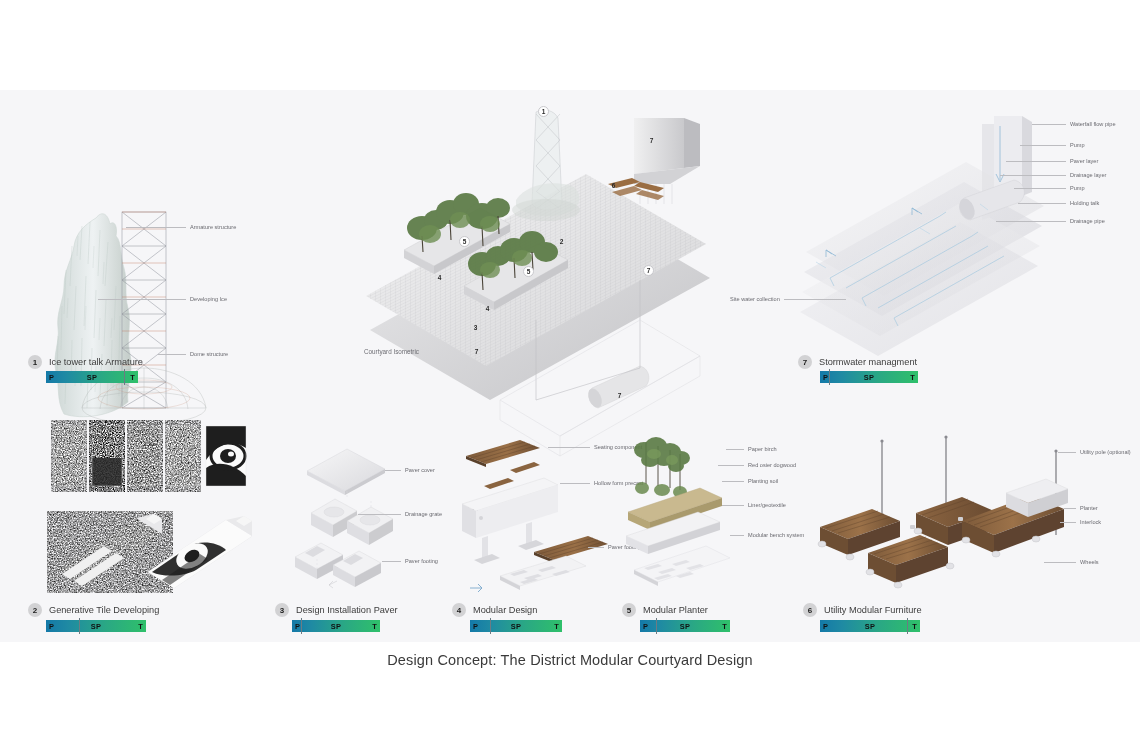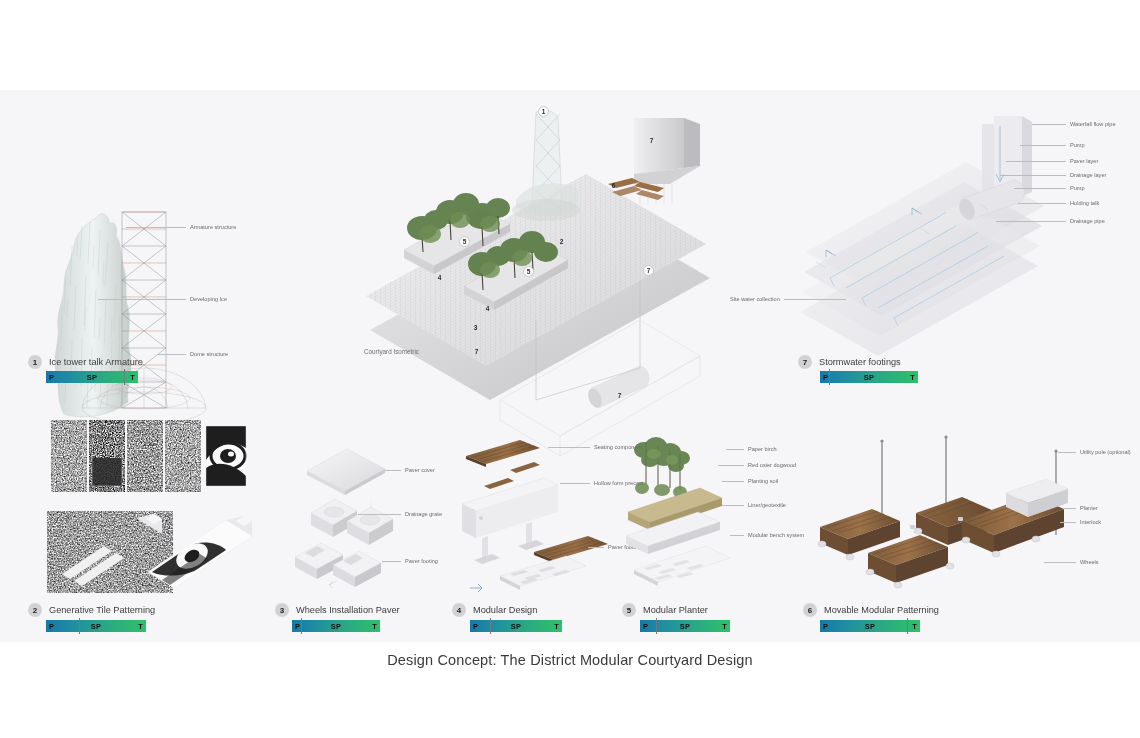--- a/index.html
+++ b/index.html
@@ -382,21 +382,21 @@
         <div class="txt">Holding talk</div>
     </div>
     <div class="lead" style="left:226px; top:118px;">
       <div class="line" style="width:70px;"></div>
         <div class="txt">Drainage pipe</div>
     </div>
   </div>
 
   <div class="cap" style="left:798px; top:265px;">
     <div class="cap-num">7</div>
-    <div class="cap-txt">Stormwater footings</div>
+    <div class="cap-txt">Stormwater managment</div>
   </div>
   <div class="bar" style="left:820px; top:281px; width:98px;">
     <span class="lP">P</span>
     <span class="lSP">SP</span>
     <span class="lT">T</span>
     <div class="mark" style="left:9%;"></div>
   </div>
 
   <div class="panel" style="left:40px; top:330px; width:220px; height:170px;">
     <svg width="220" height="170" viewBox="0 0 220 170">
@@ -470,21 +470,21 @@
         <ellipse cx="152" cy="136" rx="8" ry="5.5" fill="#1e1e1e" transform="rotate(-30 152 136)"></ellipse>
         <path d="M122 160 L160 134 L168 139 L130 165 Z" fill="#1e1e1e" opacity=".55"></path>
         <path d="M186 100 L204 96 L212 101 L212 116 Z" fill="#e9e9eb"></path>
         <path d="M204 96 L212 101 L204 106 L196 101 Z" fill="#f6f6f6"></path>
       </g>
     </svg>
   </div>
 
   <div class="cap" style="left:28px; top:513px;">
     <div class="cap-num">2</div>
-    <div class="cap-txt">Generative Tile Patterning</div>
+    <div class="cap-txt">Generative Tile Developing</div>
   </div>
   <div class="bar" style="left:46px; top:530px; width:100px;">
     <span class="lP">P</span>
     <span class="lSP">SP</span>
     <span class="lT">T</span>
     <div class="mark" style="left:33%;"></div>
   </div>
 
   <div class="panel" style="left:285px; top:355px; width:160px; height:150px;">
     <svg width="160" height="150" viewBox="0 0 160 150">
@@ -544,21 +544,21 @@
         <div class="txt">Drainage grate</div>
     </div>
     <div class="lead" style="left:97px; top:113px;">
       <div class="line" style="width:19px;"></div>
         <div class="txt">Paver footing</div>
     </div>
   </div>
 
   <div class="cap" style="left:275px; top:513px;">
     <div class="cap-num">3</div>
-    <div class="cap-txt">Wheels Installation Paver</div>
+    <div class="cap-txt">Design Installation Paver</div>
   </div>
   <div class="bar" style="left:292px; top:530px; width:88px;">
     <span class="lP">P</span>
     <span class="lSP">SP</span>
     <span class="lT">T</span>
     <div class="mark" style="left:10%;"></div>
   </div>
 
   <div class="panel" style="left:448px; top:348px; width:180px; height:160px;">
     <svg width="180" height="160" viewBox="0 0 180 160">
@@ -834,21 +834,21 @@
         <div class="txt">Interlock</div>
     </div>
     <div class="lead" style="left:234px; top:124px;">
       <div class="line" style="width:32px;"></div>
         <div class="txt">Wheels</div>
     </div>
   </div>
 
   <div class="cap" style="left:803px; top:513px;">
     <div class="cap-num">6</div>
-    <div class="cap-txt">Movable Modular Patterning</div>
+    <div class="cap-txt">Utility Modular Furniture</div>
   </div>
   <div class="bar" style="left:820px; top:530px; width:100px;">
     <span class="lP">P</span>
     <span class="lSP">SP</span>
     <span class="lT">T</span>
     <div class="mark" style="left:87%;"></div>
   </div>
 
 </div>
 

